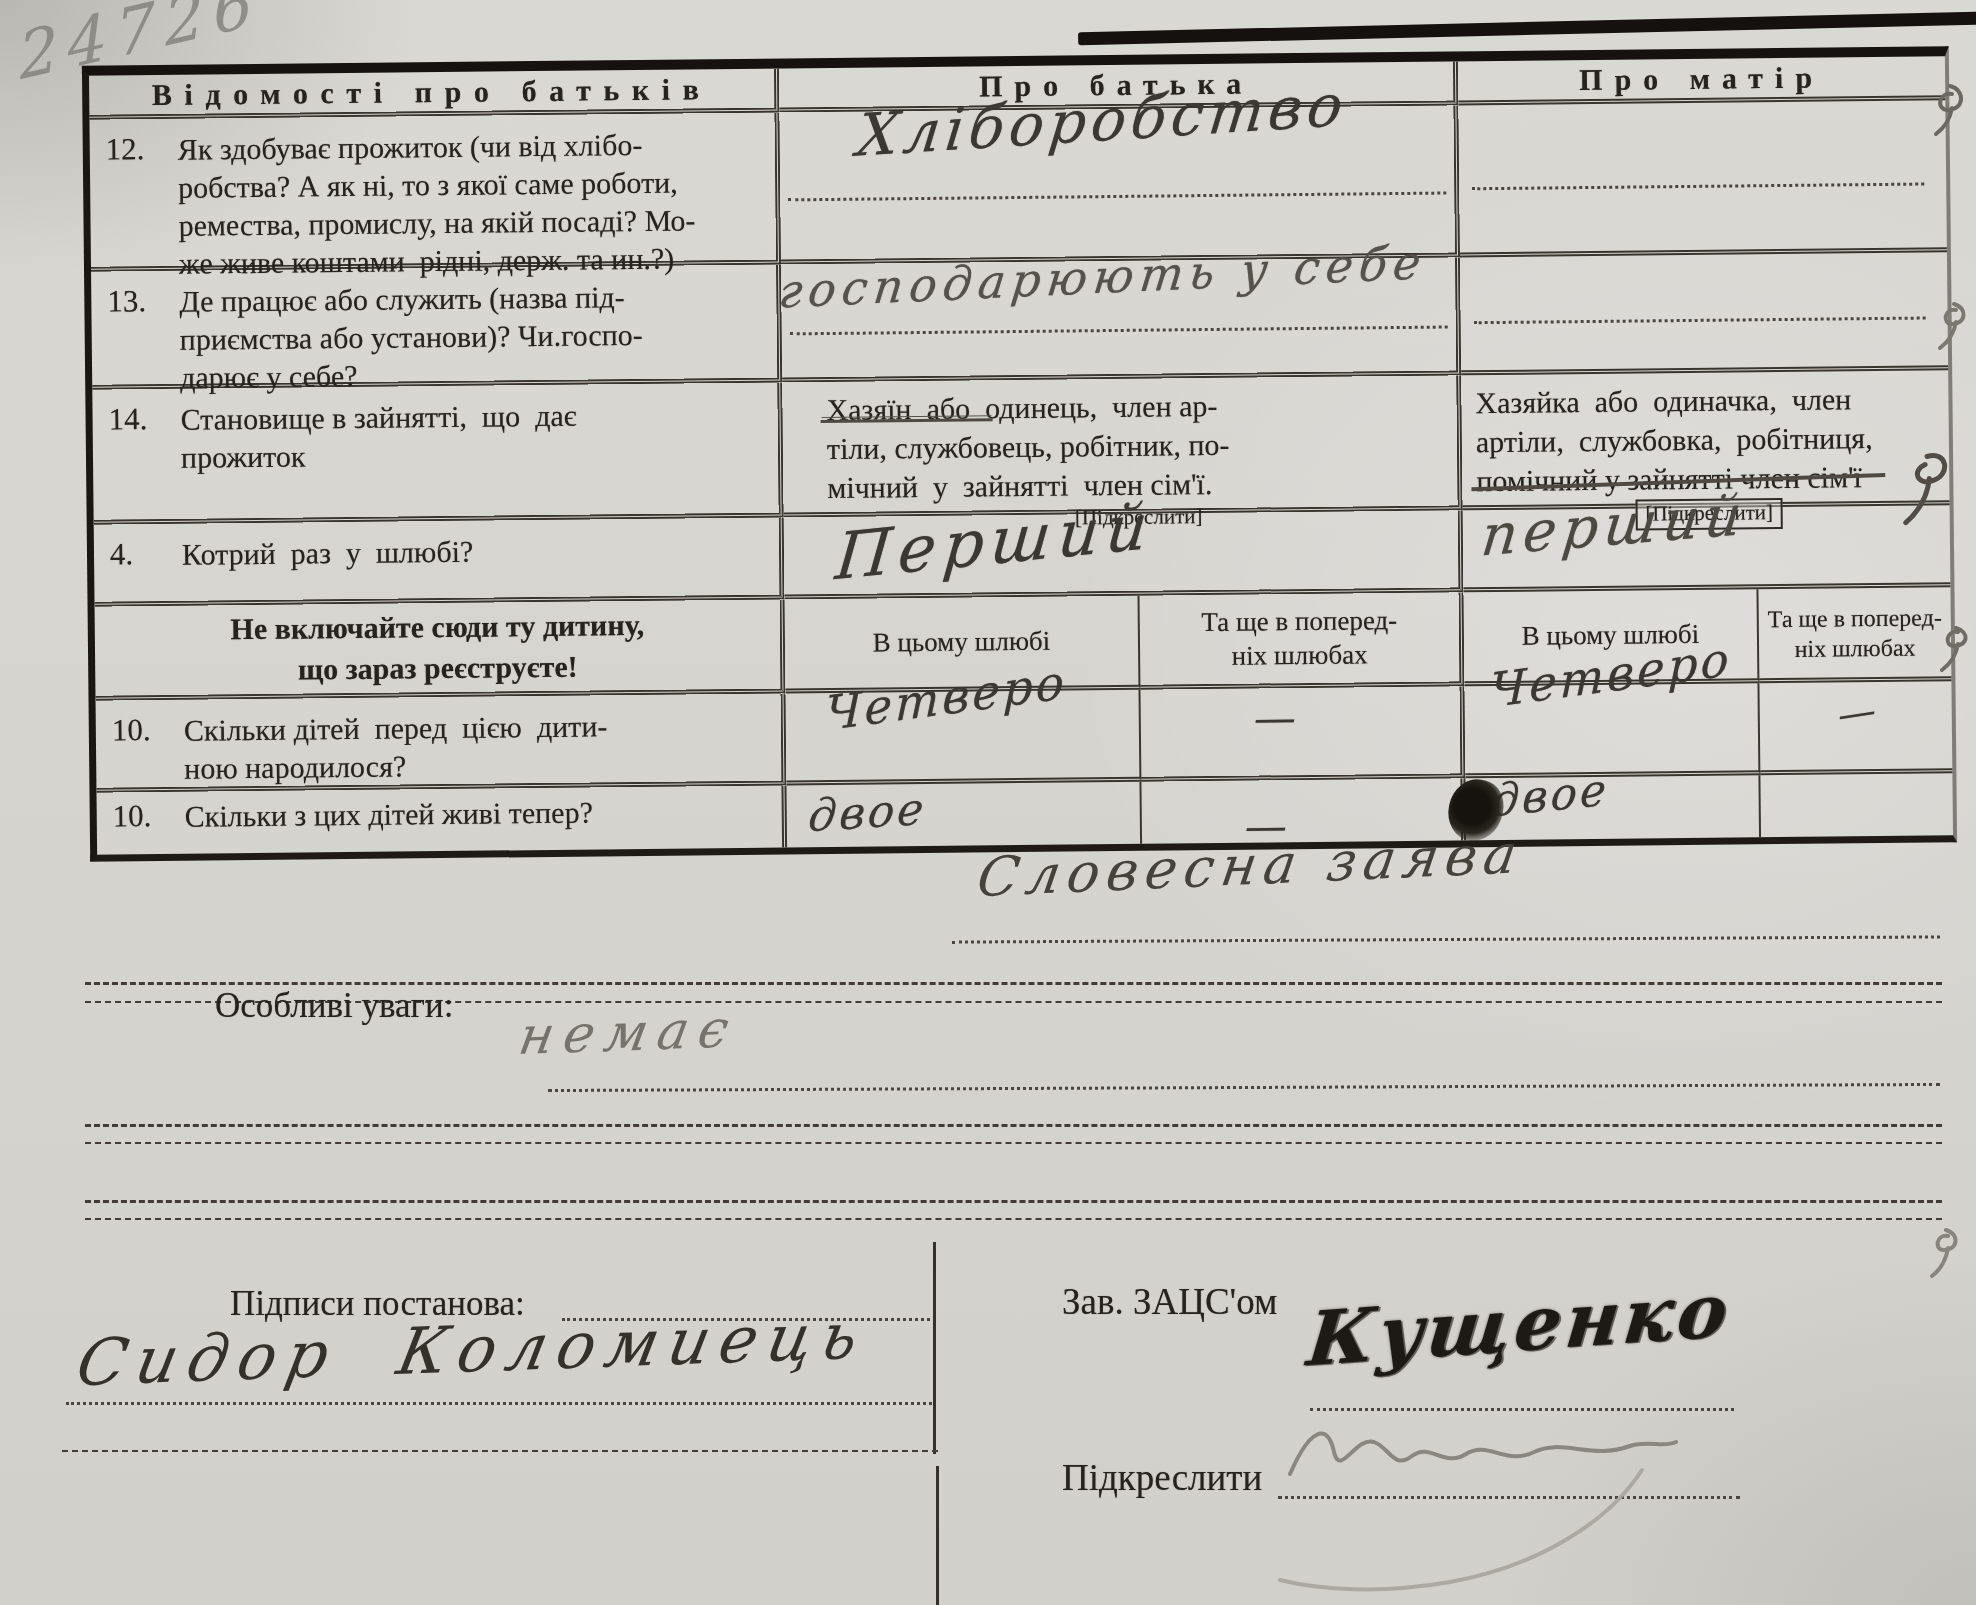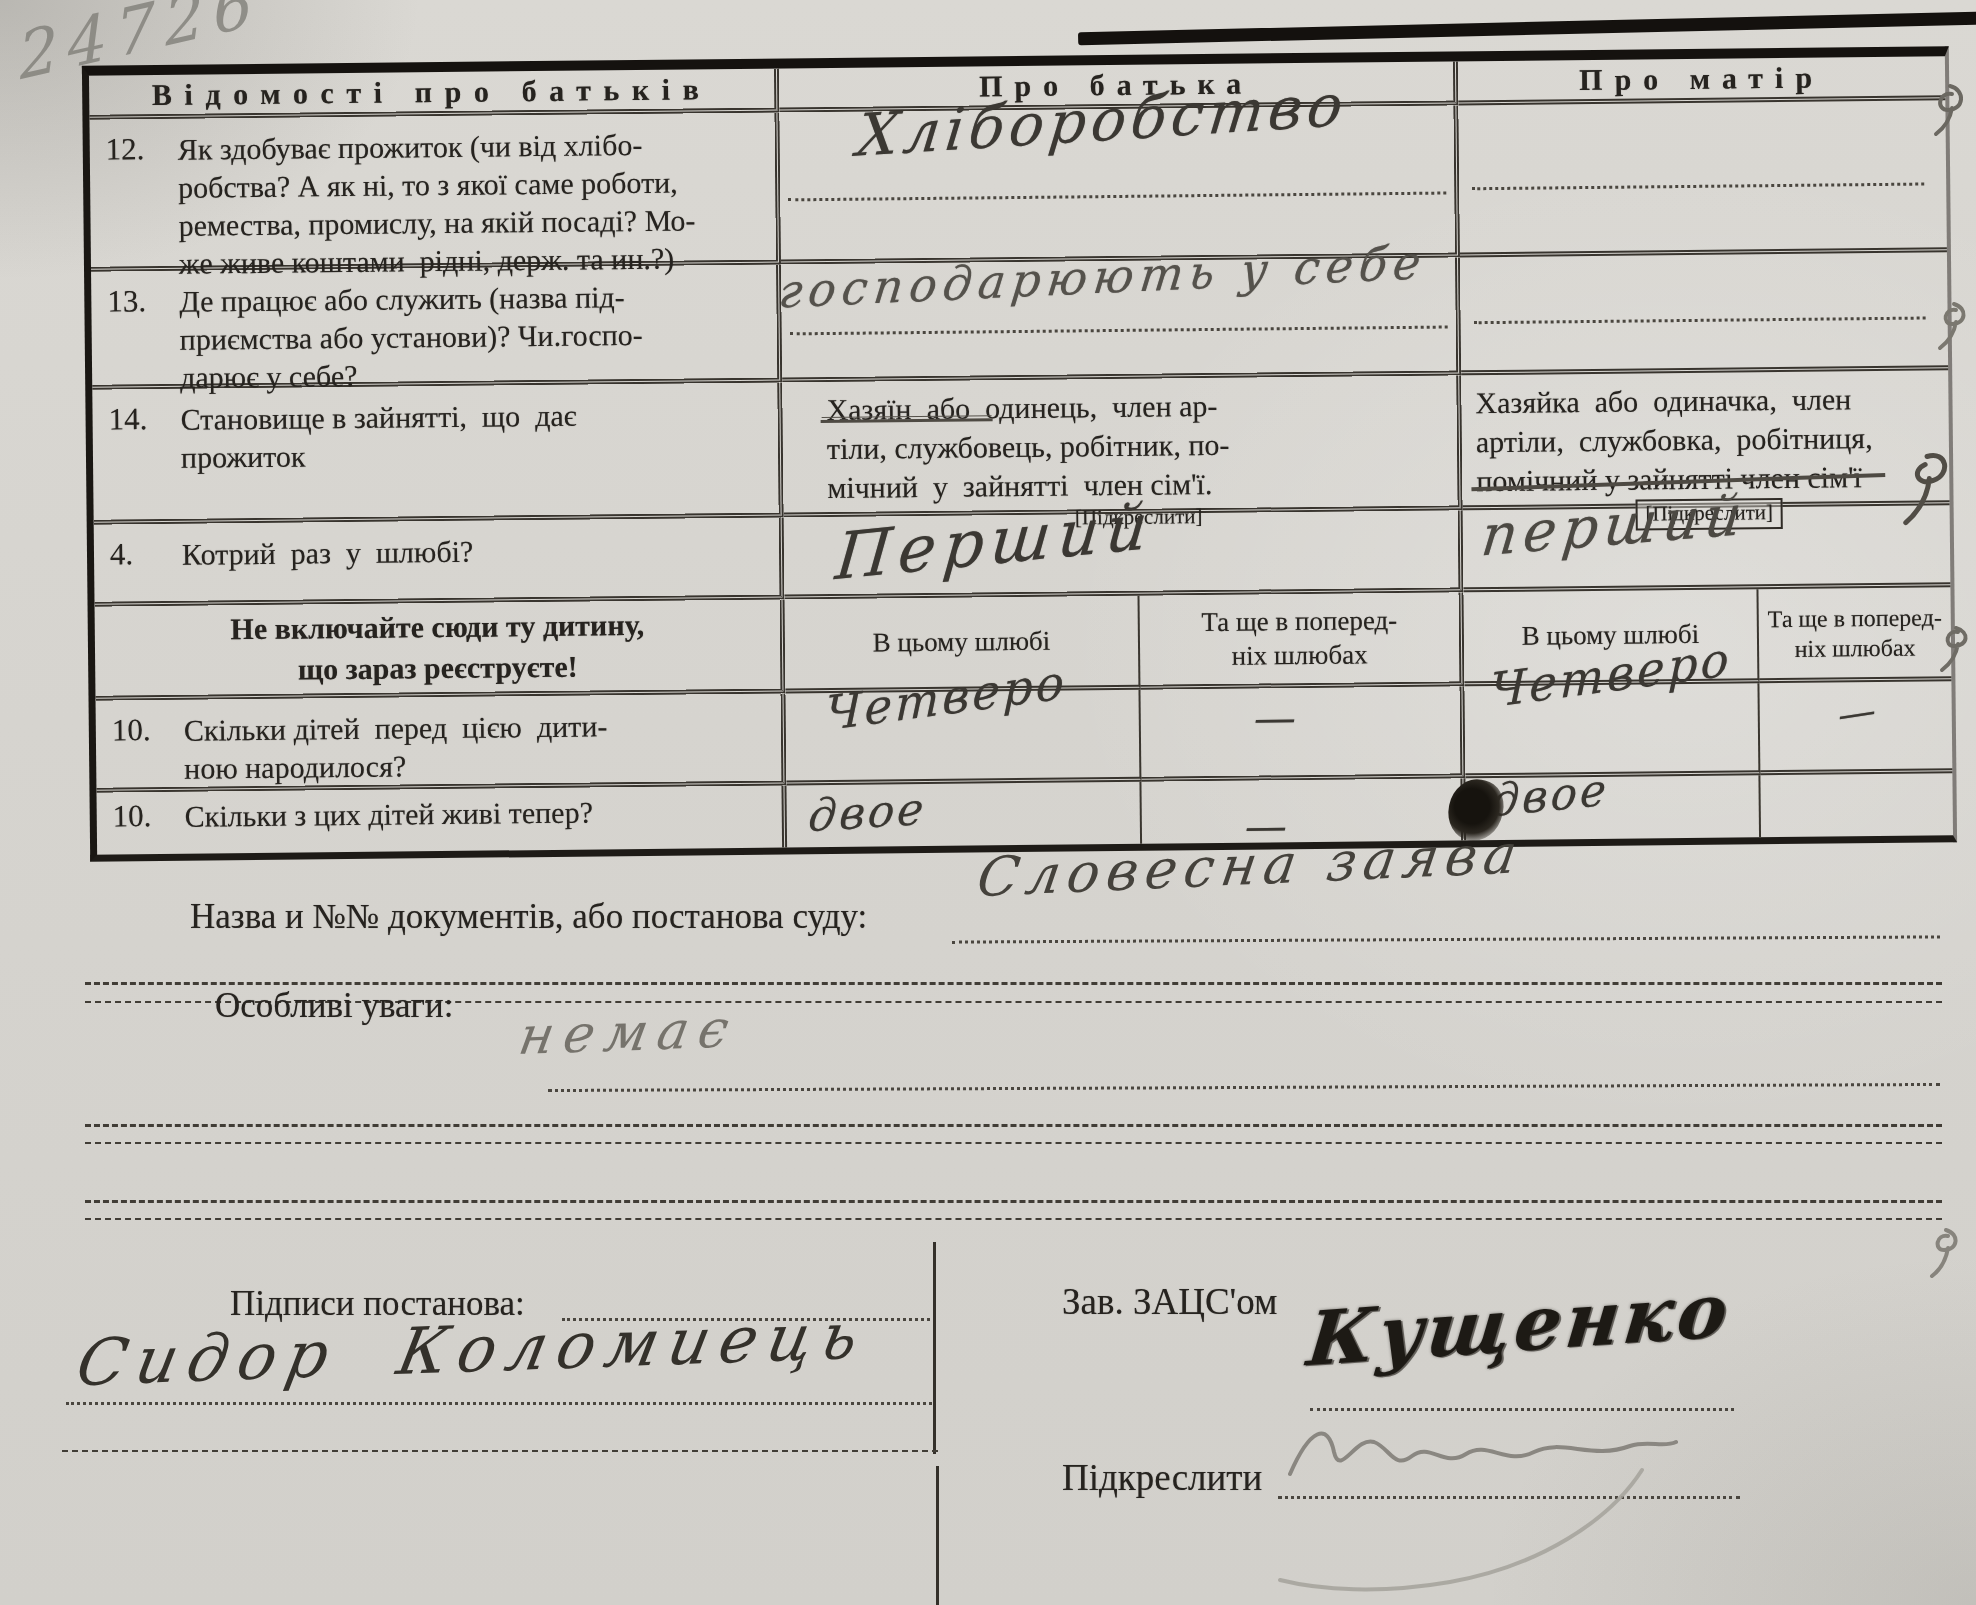--- a/index.html
+++ b/index.html
@@ -170,21 +170,20 @@
     <div class="hw" style="left:712px;top:722px;font-size:44px;transform:rotate(-3deg) skewX(-9deg)">двое</div>
     <div class="hw" style="left:1148px;top:738px;font-size:42px">—</div>
     <div class="hw" style="left:1395px;top:714px;font-size:44px;transform:rotate(-5deg) skewX(-9deg)">двое</div>
     <div class="blob" style="left:1352px;top:718px"></div>
 
     <svg class="mark" style="left:1796px;top:392px" width="70" height="78" viewBox="0 0 70 78">
       <path d="M38,8 C58,2 62,26 44,32 C28,38 22,22 36,16 M40,30 C38,48 30,62 16,74" fill="none" stroke="#514d46" stroke-width="5" stroke-linecap="round"></path>
     </svg>
   </div>
 
-  <div class="flabel printed" style="left:190px;top:897px">Назва и №№  документів, або постанова суду:</div>
   <div class="dots" style="left:952px;top:938px;width:988px;transform:rotate(-0.3deg)"></div>
   <div class="hw" style="left:978px;top:846px;font-size:54px;color:#45423c;transform:rotate(-2.5deg) skewX(-11deg);letter-spacing:7px">Словесна заява</div>
 
   <div class="dash" style="left:85px;top:982px;width:1857px"></div>
   <div class="dash" style="left:85px;top:1001px;width:1857px;border-bottom-width:2px"></div>
 
   <div class="flabel printed" style="left:215px;top:986px">Особливі уваги:</div>
   <div class="dots" style="left:548px;top:1086px;width:1392px;transform:rotate(-0.25deg)"></div>
   <div class="hw" style="left:520px;top:1006px;font-size:52px;color:#76736c;transform:rotate(-2deg) skewX(-12deg);letter-spacing:10px">немає</div>
 

